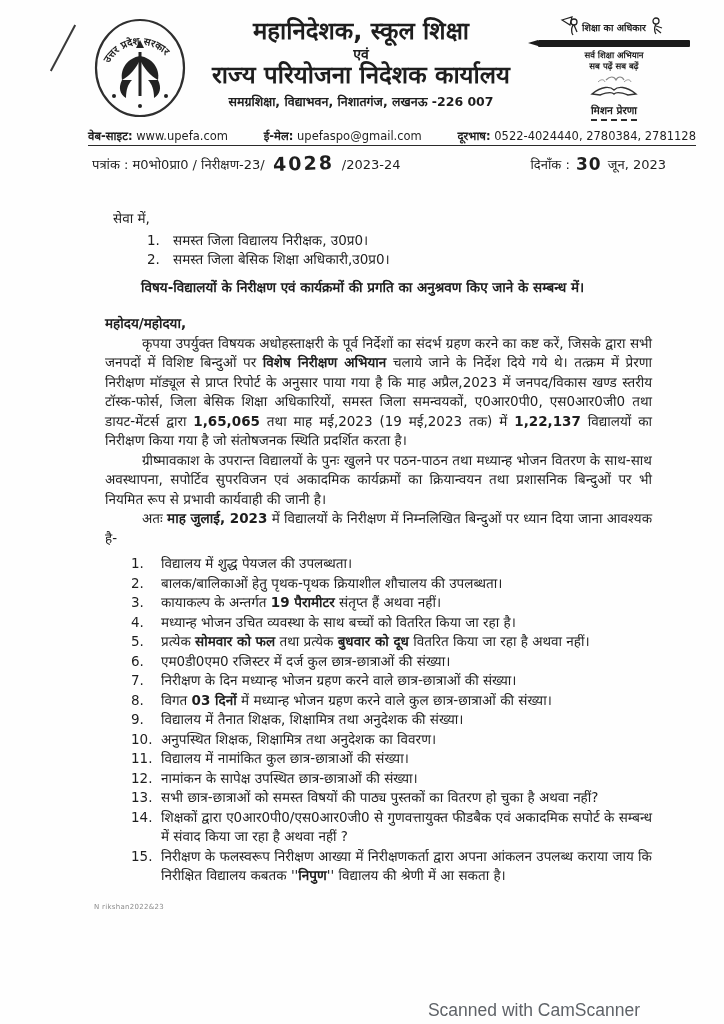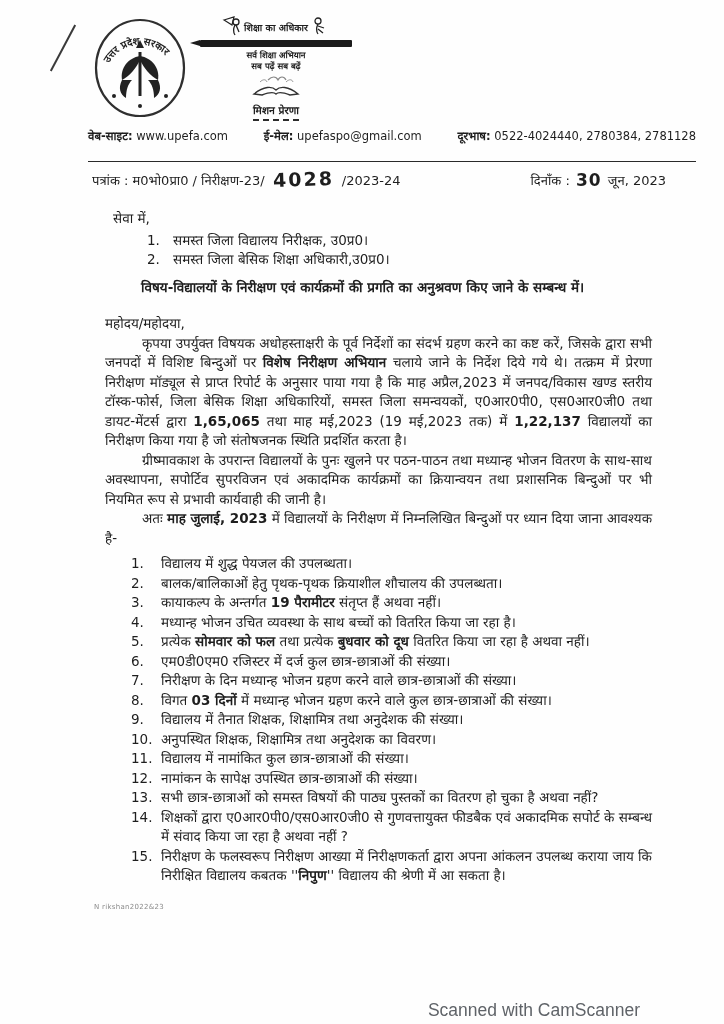--- a/index.html
+++ b/index.html
@@ -27,39 +27,39 @@
   .pencil{ position:relative; height:7px; margin:2px 8px 3px 8px; background:#1b1b1b;
     border-radius:1px; }
   .pencil:before{ content:""; position:absolute; left:-10px; top:0; border-top:3.5px solid transparent;
     border-bottom:3.5px solid transparent; border-right:10px solid #1b1b1b; }
   .ssa{ font-size:8.5px; font-weight:bold; line-height:1.25; }
   .mission-name{ font-size:10.5px; font-weight:bold; margin-top:1px; }
   .dashes{ width:46px; margin:2px auto 0; border-top:2.5px dashed #2c2c2c; }
 
   
   .contact-row{ display:flex; justify-content:space-between; align-items:baseline;
-    margin:2px 28px 0 88px; padding-bottom:18px; border-bottom:1.5px solid #2a2a2a;
+    margin:2px 28px 0 88px; padding-bottom:2px; border-bottom:1.5px solid #2a2a2a;
     font-size:11.5px; }
   .contact-row .lbl{ font-weight:bold; }
   .ref-row{ display:flex; justify-content:space-between; align-items:baseline;
     margin:5px 58px 0 92px; font-size:13px; }
   .hand{ display:inline-block; font-size:19px; font-weight:bold; letter-spacing:2px;
     transform:rotate(-2deg) translateY(1px); padding:0 4px; }
   .hand-sm{ display:inline-block; font-size:17px; font-weight:bold; letter-spacing:1px;
     transform:translateY(1px); padding:0 2px; }
 
   
   .letter{ position:absolute; left:105px; right:72px; top:161px;
     font-size:13.5px; line-height:19.5px; }
   .to-label{ margin-left:8px;margin-top:48px; }
   .recipients{ margin-left:42px; margin-top:2px; }
   .rec-row{ display:flex; }
   .rec-row .num{ width:26px; flex:0 0 26px; }
   .subject{ font-weight:bold; margin-top:8px; margin-left:36px; }
-  .salutation{ margin-top:17px; }
+  .salutation{ margin-top:17px;font-weight:bold; }
   .para{ text-align:justify; text-indent:37px; }
   .points{ margin-top:6px; margin-left:26px; }
   .point-row{ display:flex; }
   .point-row .num{ width:30px; flex:0 0 30px; }
   .point-row .pt-text{ flex:1; text-align:justify; }
 
   
   .footer-note{ position:absolute; left:94px; top:903px; font-size:7px; color:#8a8a8a;
     letter-spacing:0.3px; }
   .scanner-credit{ position:absolute; right:84px; top:1000px; font-size:17.5px;
@@ -86,20 +86,26 @@
         <path d="M48 38 C60 40 68 50 66 62 C58 58 52 50 48 42" fill="#222"></path>
         <path d="M30 62 C26 70 28 76 34 80 C34 72 36 66 40 62 Z" fill="#222"></path>
         <path d="M66 62 C70 70 68 76 62 80 C62 72 60 66 56 62 Z" fill="#222"></path>
         <path d="M44 30 L48 22 L52 30 Z" fill="#222"></path>
         <circle cx="22" cy="78" r="2" fill="#222"></circle>
         <circle cx="74" cy="78" r="2" fill="#222"></circle>
         <circle cx="48" cy="88" r="2" fill="#222"></circle>
       </svg>
     </div>
 
+    <div class="head-center">
+      <div class="title-1">महानिदेशक, स्कूल शिक्षा</div>
+      <div class="title-2">एवं</div>
+      <div class="title-3">राज्य परियोजना निदेशक कार्यालय</div>
+      <div class="addr">समग्रशिक्षा, विद्याभवन, निशातगंज, लखनऊ -226 007</div>
+    </div>
 
     <div class="rte-wrap">
       <div class="rte-top">
         <svg width="20" height="22" viewBox="0 0 20 22">
           <path d="M2 4 L12 1 L10 9 Z" fill="none" stroke="#222" stroke-width="1.2"></path>
           <circle cx="14" cy="6" r="3" fill="none" stroke="#222" stroke-width="1.3"></circle>
           <path d="M13 9 C11 13 11 16 13 19 M14 9 L17 16" stroke="#222" stroke-width="1.3" fill="none"></path>
         </svg>
         <span class="rte-slogan">शिक्षा का अधिकार</span>
         <svg width="20" height="22" viewBox="0 0 20 22">

